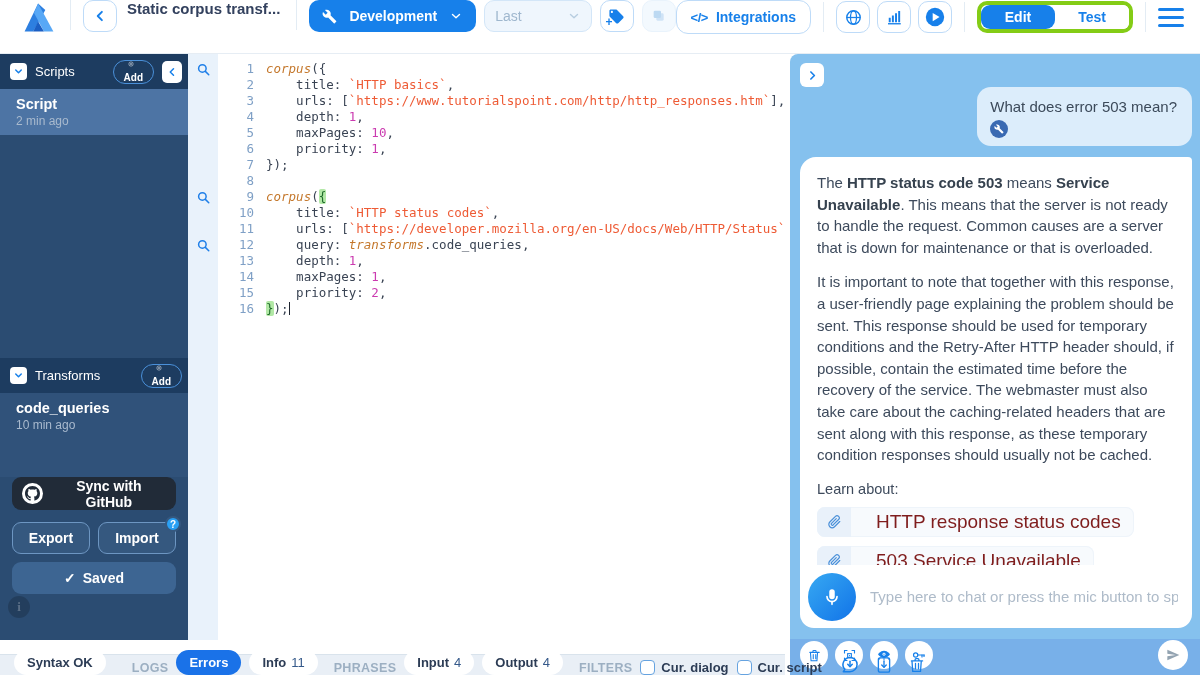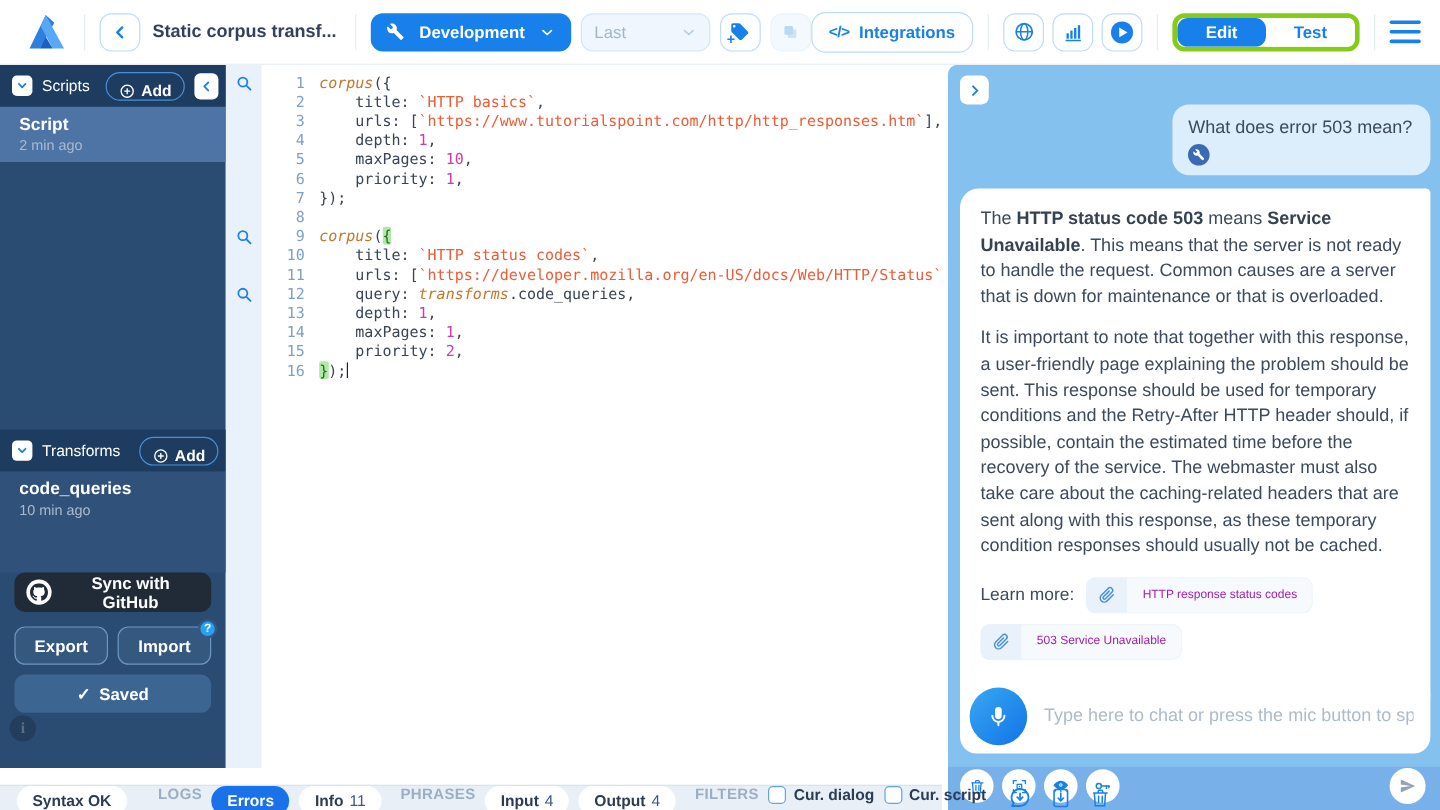--- a/index.html
+++ b/index.html
@@ -1,21 +1,21 @@
 <!DOCTYPE html>
 <html lang="en"><head>
 <meta charset="utf-8">
 <style>
   * { margin:0; padding:0; box-sizing:border-box; }
   html,body { width:1200px; height:675px; overflow:hidden; }
   body { font-family:"Liberation Sans", sans-serif; background:#fff; position:relative; color:#33415e; }
 
   
   .topbar { position:absolute; top:0; left:0; width:1200px; height:54px; background:#fff;
-            border-bottom:1px solid #e6edf4; display:flex; align-items:center; padding:0 16px 0 20px; z-index:5; }
+            border-bottom:1px solid #e6edf4; display:flex; align-items:flex-start; padding:0 16px 0 20px; z-index:5; }
   .tb-div { width:1px; height:30px; background:#e3ecf4; margin:0 12px; flex:0 0 auto; }
   .logo { width:38px; height:36px; flex:0 0 auto; }
   .icon-btn { width:34px; height:32px; border:1px solid #bedbf8; border-radius:10px; background:#fff;
               display:flex; align-items:center; justify-content:center; cursor:pointer; flex:0 0 auto; }
   .icon-btn.disabled { border-color:#e9f3fc; background:#f3f9fe; }
   .doc-title { font-size:15px; font-weight:700; color:#33415e; margin:0 4px; white-space:nowrap; }
   .btn-primary { height:32px; background:#1780ea; border:none; border-radius:10px; color:#fff; font-weight:700;
                  font-size:14px; display:flex; align-items:center; gap:12px; padding:0 13px; cursor:pointer;
                  font-family:inherit; }
   .select-muted { height:32px; width:118px; background:#eff6fd; border:1px solid #d3e6f8; border-radius:10px;
@@ -36,22 +36,22 @@
   .burger span { height:3px; border-radius:2px; background:#1780ea; }
 
   
   .sidebar { position:absolute; top:54px; left:0; width:188px; height:586px; background:#2b4c72; z-index:4; }
   .side-hdr { position:absolute; left:0; width:100%; height:35px; background:#1d3c60; display:flex;
               align-items:center; padding:0 6px 0 10px; gap:8px; }
   .chev-box { width:17px; height:17px; background:#fff; border-radius:4px; display:flex; align-items:center;
               justify-content:center; cursor:pointer; flex:0 0 auto; }
   .side-hdr .lbl { color:#fff; font-size:13px; font-weight:400; }
   .add-btn { margin-left:auto; height:24px; border:1px solid #4a90d9; background:transparent; border-radius:12px;
-             color:#fff; font-size:13px; font-weight:700; display:flex; align-items:flex-end; gap:5px; padding:0 10px;
-             cursor:pointer; font-family:inherit; }
+             color:#fff; font-size:10px; font-weight:700; display:flex; align-items:flex-start; gap:5px; padding:0 10px;
+             cursor:pointer; font-family:inherit;flex-direction:column; }
   .collapse-btn { width:20px; height:22px; background:#fff; border-radius:5px; display:flex; align-items:center;
                   justify-content:center; cursor:pointer; flex:0 0 auto; }
   .side-item { position:absolute; left:0; width:100%; padding:7px 16px; cursor:pointer; }
   .side-item .nm { color:#fff; font-size:14.5px; font-weight:700; }
   .side-item .tm { color:#a9bace; font-size:12px; margin-top:2px; }
   .t-band { position:absolute; top:339px; left:0; width:100%; height:84px; background:#30527a; }
   .gh-btn { position:absolute; top:423px; left:12px; width:164px; height:33px; background:#212b38; border:none;
             border-radius:9px; color:#fff; font-size:14px; font-weight:700; display:flex; align-items:center;
             gap:9px; padding:0 10px; cursor:pointer; font-family:inherit; }
   .gh-circ { width:21px; height:21px; background:#fff; border-radius:50%; display:flex; align-items:center; justify-content:center; }
@@ -94,39 +94,39 @@
                   justify-content:center; margin-top:5px; }
   .a-bubble { margin:11px 8px 0 10px; background:#fff; border-radius:16px 4px 16px 16px; padding:15px 17px 12px;
               position:relative; }
   .a-bubble p { font-size:15px; line-height:1.44; color:#3d4a5c; margin-bottom:13px; text-align:left; hyphens:auto; }
   .a-bubble p b { font-weight:700; color:#36424f; }
   .learn-row { display:flex; align-items:center; gap:10px; margin-top:15px; flex-wrap:wrap; }
   .learn-lbl { font-size:14.5px; color:#3d4a5c; }
   .link-chip { display:flex; align-items:center; height:30px; border-radius:8px; overflow:hidden; cursor:pointer;
                background:#f7fafd; box-shadow:0 0 0 1px #eef4fa inset; }
   .link-chip .clip-box { width:34px; height:30px; background:#e9f1fa; display:flex; align-items:center; justify-content:center; }
-  .link-chip .link-txt { padding:0 13px; font-size:10px; color:#a21caf; }
+  .link-chip .link-txt { padding:0 13px; font-size:19px; color:#7f1d1d;margin-left:12px; }
   .chip2 { margin-top:9px; display:inline-flex; }
   .a-bubble .wrench-badge { margin-top:15px; }
   .chat-input { position:absolute; left:10px; right:8px; bottom:47px; height:63px; background:#fff; border-radius:14px;
                 display:flex; align-items:center; padding:0 14px 0 8px; }
   .mic-btn { width:48px; height:48px; border-radius:50%; background:linear-gradient(135deg,#37a9f2,#1173e8);
              display:flex; align-items:center; justify-content:center; cursor:pointer; flex:0 0 auto; }
   .chat-input input { border:none; outline:none; flex:1; margin-left:14px; font-size:15px; color:#3d4a5c;
                       font-family:inherit; background:transparent; }
   .chat-input input::placeholder { color:#aebbc9; }
   .chat-footer { position:absolute; left:0; right:0; bottom:0; height:36px; background:#78b0e9; border-radius:0;
                  display:flex; align-items:center; padding:0 12px 4px 10px; gap:7px; }
   .circ-btn { width:28px; height:28px; border-radius:50%; background:#fff; display:flex; align-items:center;
               justify-content:center; cursor:pointer; flex:0 0 auto; }
   .send-btn { margin-left:auto; width:30px; height:30px; }
 
   
   .statusbar { position:absolute; bottom:0; left:0; width:785px; height:21px; background:#e9eff6;
-               border-top:1px solid #d9e3ec; display:flex; align-items:flex-start; padding:0 14px; gap:8px; font-size:13px; }
+               border-top:1px solid #d9e3ec; display:flex; align-items:flex-end; padding:0 14px; gap:8px; font-size:13px; }
   .pill { background:#fff; border-radius:13px; height:25px; display:flex; align-items:center; padding:0 13px;
           font-weight:700; color:#2c3c55; white-space:nowrap; cursor:pointer; }
   .pill .cnt { font-weight:400; color:#35598a; margin-left:5px; }
   .pill.active { background:#1a72e8; color:#fff; }
   .sb-lbl { color:#9cafc2; font-weight:700; font-size:12.5px; letter-spacing:.3px; white-space:nowrap; }
   .sb-div { width:1px; height:20px; background:#d4dfe9; }
   .cb-wrap { display:flex; align-items:center; gap:6px; cursor:pointer; white-space:nowrap; }
   .cb { width:15px; height:15px; background:#fff; border:1.5px solid #66a3e0; border-radius:4px; }
   .cb-lbl { font-weight:700; color:#2c3c55; font-size:13px; }
   .sb-icons { display:flex; align-items:center; gap:15px; margin-left:2px; }
@@ -408,21 +408,21 @@
           </svg>
       </div>
     </div>
 
     <div class="a-bubble">
       <div id="answer-paras">
           <p>The <b>HTTP status code 503</b> means <b>Service Unavailable</b>. This means that the server is not ready to handle the request. Common causes are a server that is down for maintenance or that is overloaded.</p>
           <p>It is important to note that together with this response, a user-friendly page explaining the problem should be sent. This response should be used for temporary conditions and the Retry-After HTTP header should, if possible, contain the estimated time before the recovery of the service. The webmaster must also take care about the caching-related headers that are sent along with this response, as these temporary condition responses should usually not be cached.</p>
         </div>
       <div class="learn-row">
-        <span class="learn-lbl">Learn more:</span>
+        <span class="learn-lbl">Learn about:</span>
         <span id="chip-slot-0">
             <span class="link-chip">
               <span class="clip-box">
                 <svg width="16" height="16" viewBox="0 0 24 24">
                   <path d="M20.6 11.3l-7.8 7.8a5 5 0 0 1-7.1-7.1l8.5-8.5a3.3 3.3 0 0 1 4.7 4.7l-8.2 8.2a1.7 1.7 0 0 1-2.4-2.4l7.1-7.1" fill="none" stroke="#4a90d9" stroke-width="1.8" stroke-linecap="round"></path>
                 </svg>
               </span>
               <span class="link-txt">HTTP response status codes</span>
             </span>
           </span>

